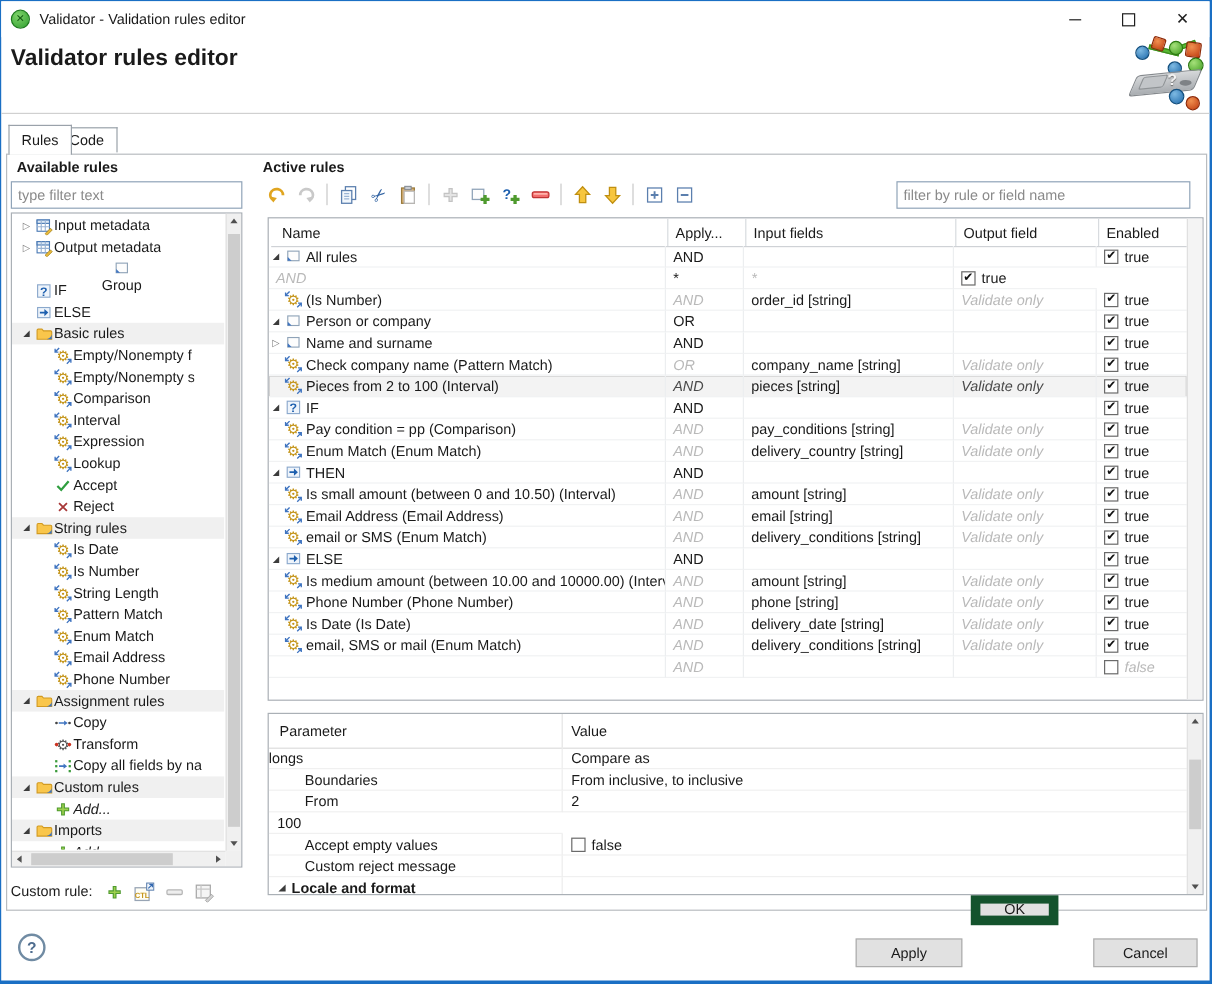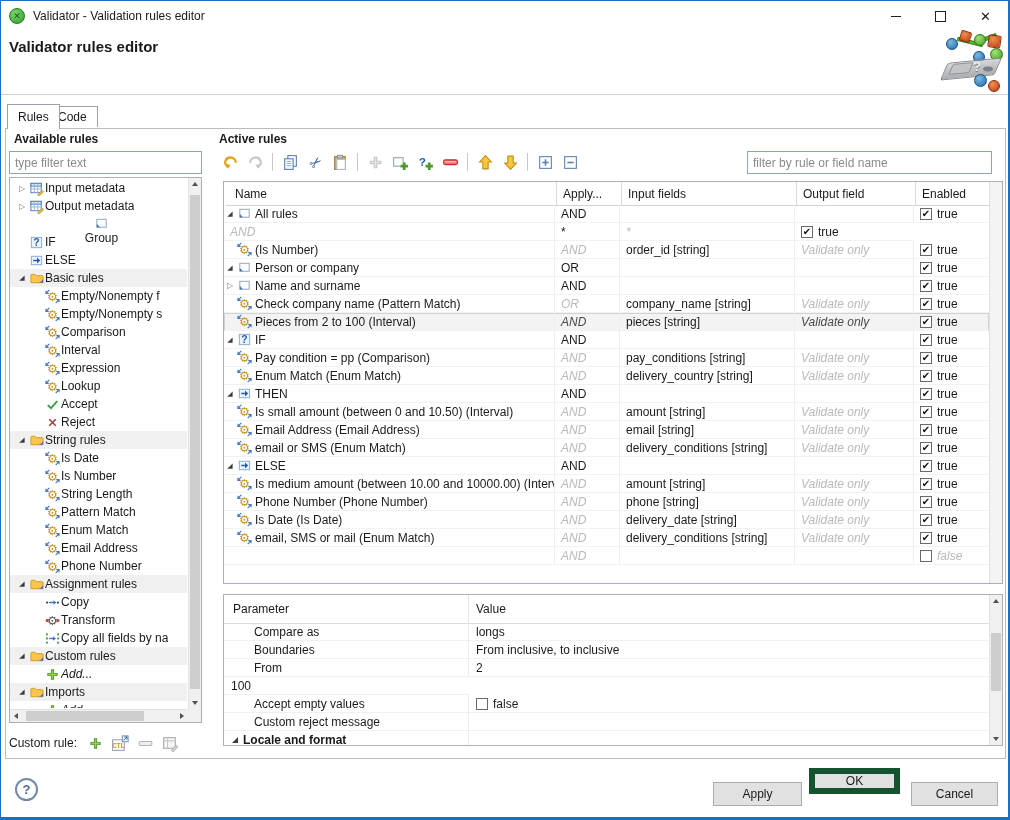--- a/index.html
+++ b/index.html
@@ -14,21 +14,21 @@
   .app-icon::after{content:"✕";position:absolute;left:0;right:0;top:0;bottom:0;display:flex;align-items:center;justify-content:center;
     font-size:9px;color:#135c13;font-family:"DejaVu Sans",sans-serif;}
   .title-text{position:absolute;left:32px;top:8px;}
   .win-controls{position:absolute;right:0;top:0;height:30px;display:flex;}
   .wc{width:45px;height:30px;display:flex;align-items:center;justify-content:center;color:#202020;}
   .wc .min{display:block;width:10px;border-top:1px solid #202020;}
   .wc .max{display:block;width:9px;height:9px;border:1px solid #202020;}
   .wc .cls{font-size:13px;font-family:"DejaVu Sans",sans-serif;}
   
   .hsep{position:absolute;top:93px;left:0;right:0;height:1px;background:#d0d0d0;}
-  .header-title{position:absolute;left:8px;top:37px;font-size:15px;font-weight:bold;}
+  .header-title{position:absolute;left:8px;top:37px;font-size:19px;font-weight:bold;}
   .logo{position:absolute;left:944px;top:27px;width:62px;height:64px;}
   .logo div{position:absolute;box-sizing:border-box;}
   .lg-c{border-radius:50%;}
   .lg-blue{background:radial-gradient(circle at 35% 30%,#7db9e2,#1f6aab);border:1px solid #14507f;}
   .lg-green{background:radial-gradient(circle at 35% 30%,#a5e07a,#3f9e1f);border:1px solid #2d7a12;}
   .lg-redsq{background:radial-gradient(circle at 35% 30%,#f09050,#c03c10);border:1px solid #8f2a08;border-radius:2px;}
   .lg-redc{background:radial-gradient(circle at 35% 30%,#f09050,#c03c10);border:1px solid #8f2a08;border-radius:50%;}
   .lg-plat{background:linear-gradient(#d6d8da,#a9adb1);border:1px solid #85898d;border-radius:3px;
     transform:skewX(-28deg) rotate(-6deg);}
   .lg-plat2{background:#c2c5c8;border:1px solid #8f9396;border-radius:2px;transform:skewX(-28deg) rotate(-6deg);}
@@ -116,21 +116,21 @@
   .prow .pc:last-child{border-right:none;padding-left:7px;}
   .prow .pname{padding-left:30px;}
   .prow.pgroup .pname{padding-left:8px;font-weight:bold;}
   .ptri{width:0;height:0;border-bottom:6px solid #3c3c3c;border-left:6px solid transparent;margin-right:5px;}
   
   .help-icon{position:absolute;left:14px;top:777px;width:23px;height:23px;border-radius:50%;border:2px solid #708ba3;
     box-sizing:border-box;color:#4f6d8f;display:flex;align-items:center;justify-content:center;font-weight:bold;font-size:13px;}
   .btn{position:absolute;height:24px;background:#e1e1e1;border:1px solid #adadad;box-sizing:border-box;
     display:flex;align-items:center;justify-content:center;font-size:12px;}
   .btn-apply{left:712px;top:781px;width:89px;}
-  .btn-ok{left:808px;top:767px;width:91px;height:26px;border:6px solid #14532d;}
+  .btn-ok{left:808px;top:744px;width:73px;height:26px;border:8px solid #14532d;}
   .btn-cancel{left:910px;top:781px;width:87px;}
 </style>
 </head>
 <body>
 
 <div class="window">
 
   <div class="titlebar">
     <span class="app-icon"></span>
     <span class="title-text">Validator - Validation rules editor</span>
@@ -1028,25 +1028,25 @@
     <div class="rvscroll"></div>
   </div>
 
   <div class="params">
     <div class="p-header p-grid">
       <div class="hc">Parameter</div>
       <div class="hc">Value</div>
     </div>
     <div class="p-body">
         <div class="prow p-grid">
+          <div class="pc">
+            <span>longs</span>
+          </div>
           <div class="pc pname">
             <span>Compare as</span>
-          </div>
-          <div class="pc">
-            <span>longs</span>
           </div>
         </div>
         <div class="prow p-grid">
           <div class="pc pname">
             <span>Boundaries</span>
           </div>
           <div class="pc">
             <span>From inclusive, to inclusive</span>
           </div>
         </div>

